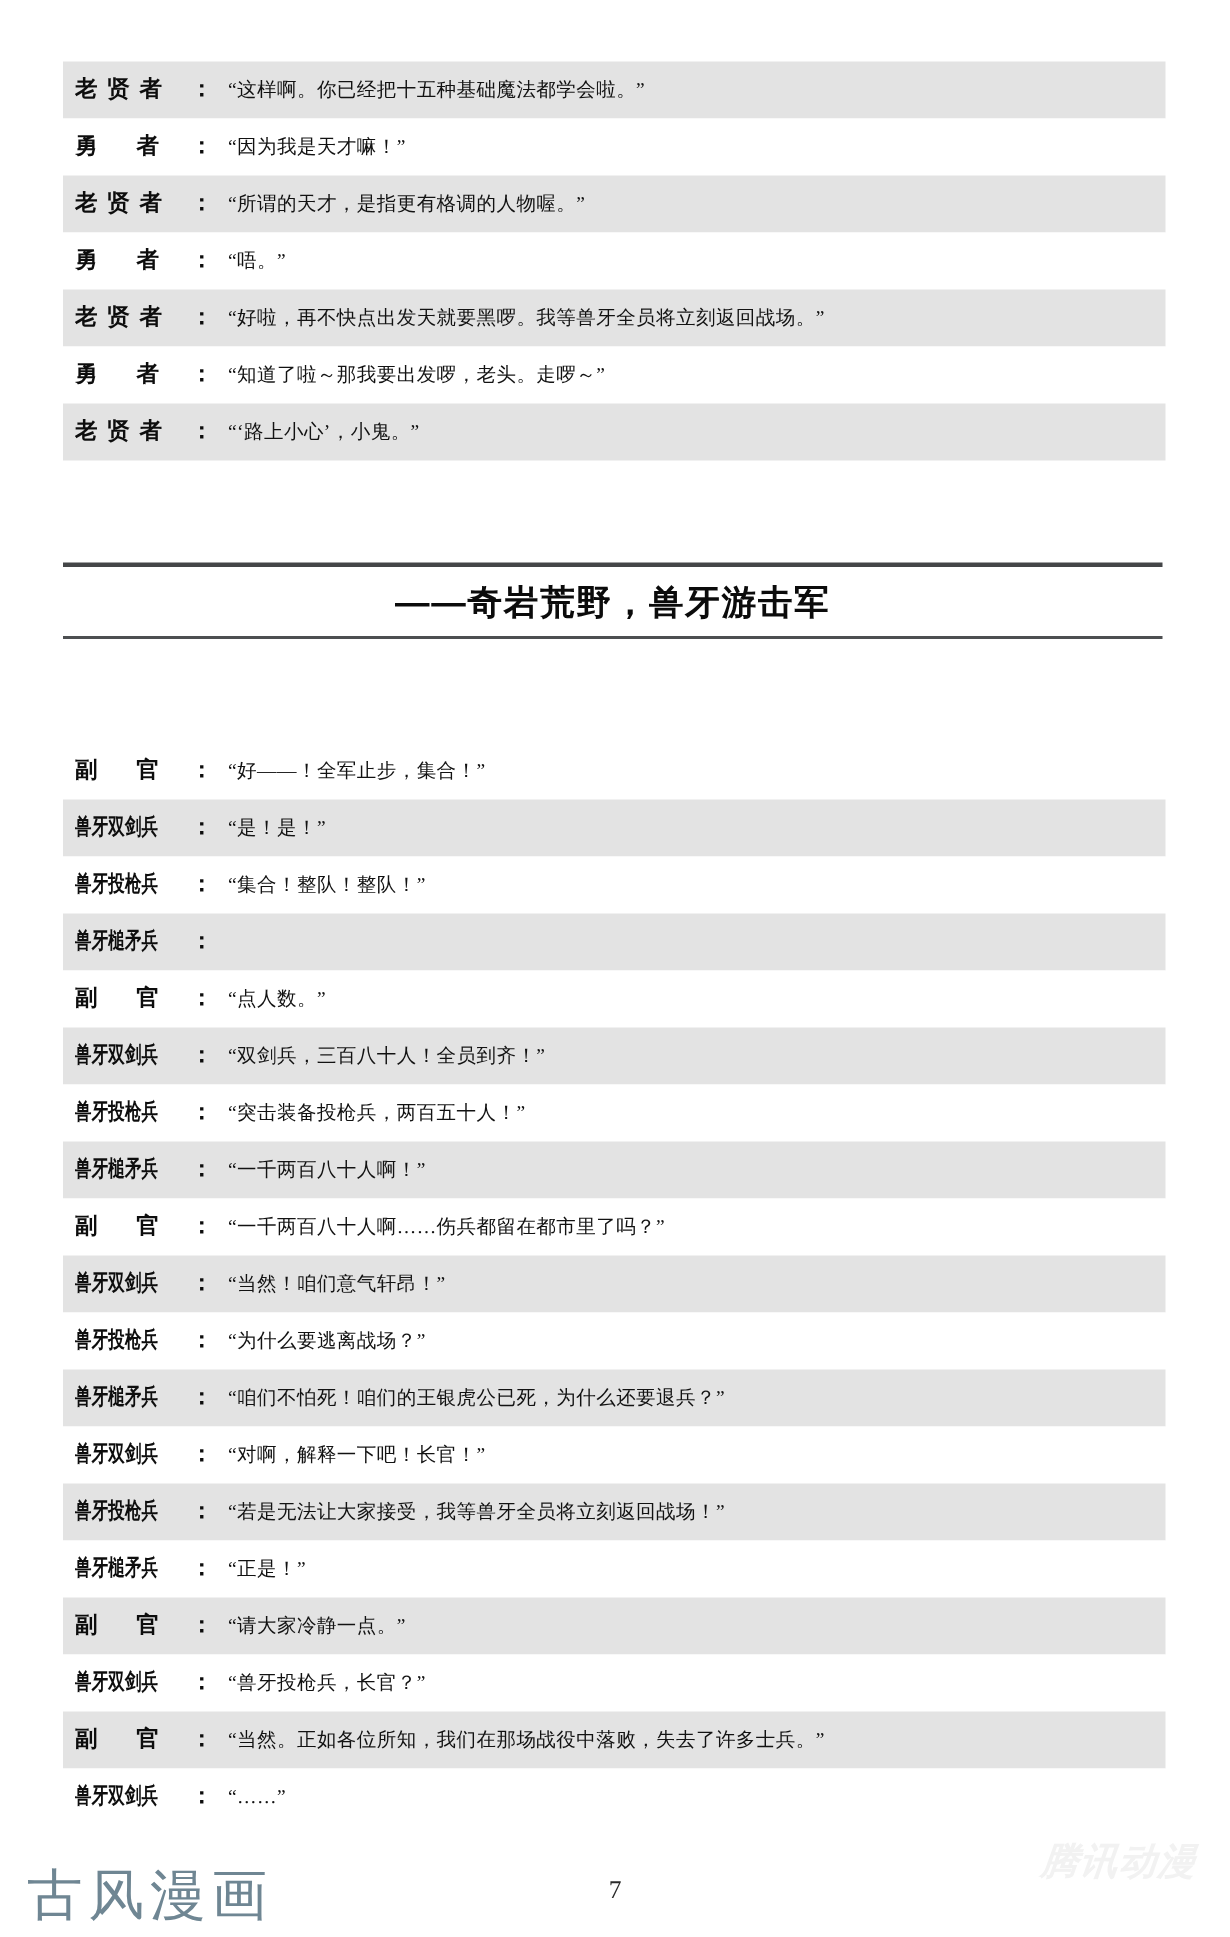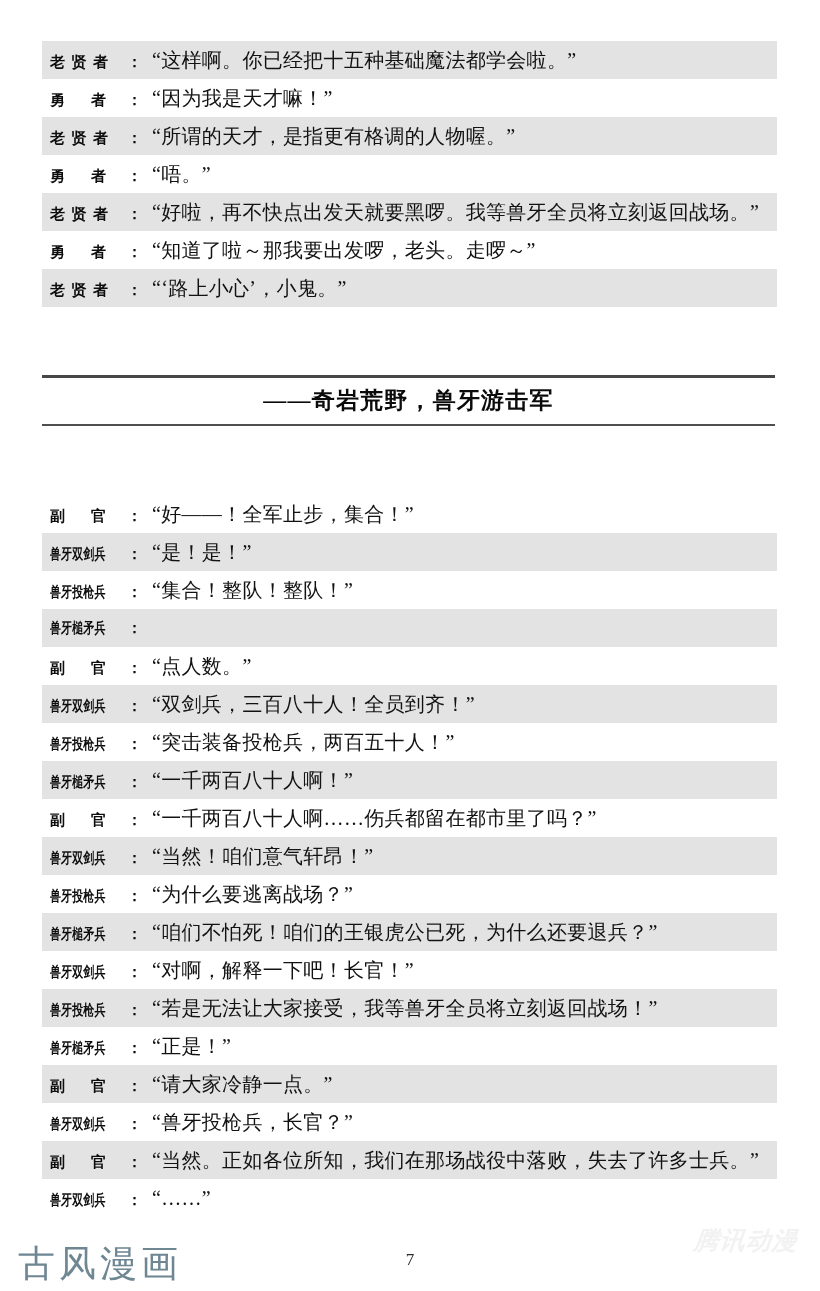--- a/index.html
+++ b/index.html
@@ -76,21 +76,21 @@
   .speaker .colon {
     position: absolute;
     right: 0;
     top: 0;
     line-height: 38px;
   }
 
   .utterance {
     flex: 1 1 auto;
     font-family: "Liberation Serif", "DejaVu Serif", serif;
-    font-size: 20px;
+    font-size: 13px;
     line-height: 38px;
     color: #121212;
     white-space: nowrap;
     letter-spacing: 0.3px;
     padding-left: 10px;
   }
 
   
   .section-head {
     position: absolute;
@@ -103,21 +103,21 @@
     background: #444648;
     width: 100%;
   }
   .rule-bottom {
     height: 2px;
     background: #4d4f51;
     width: 100%;
   }
   .section-title {
     text-align: center;
-    font-family: Liberation Serif, serif;
+    font-family: Liberation Sans, sans-serif;
     font-weight: bold;
     font-size: 23px;
     line-height: 46px;
     letter-spacing: 1.2px;
     color: #0b0b0b;
   }
 
   
   .footer-logo {
     position: absolute;

